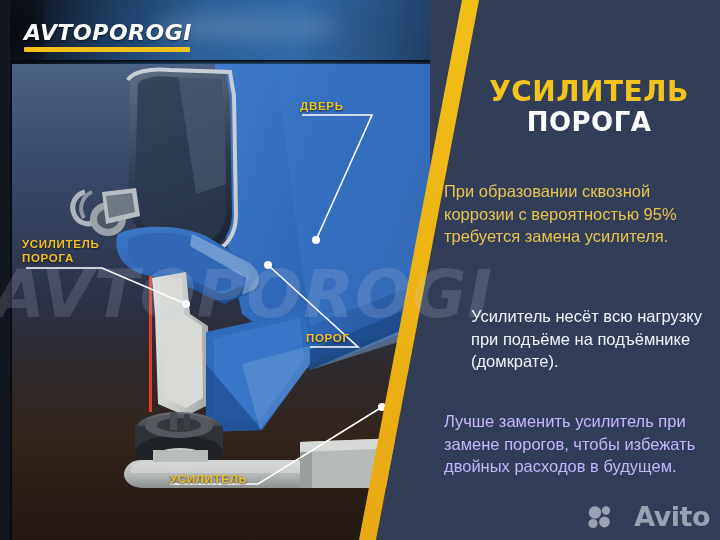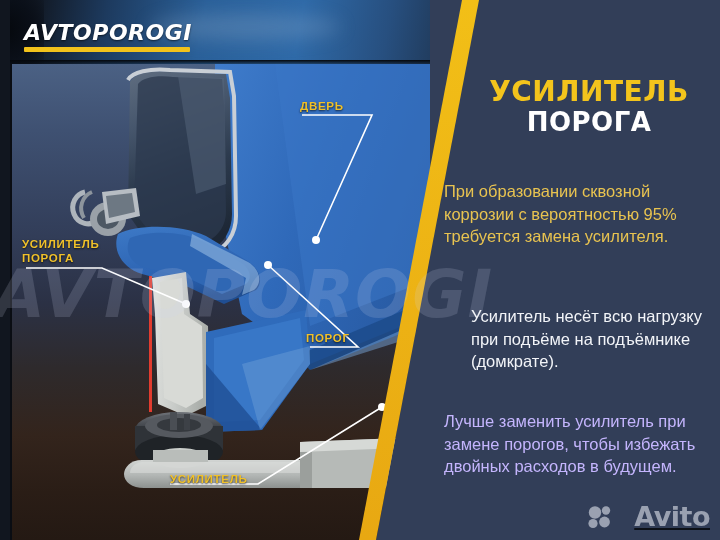--- a/index.html
+++ b/index.html
@@ -56,21 +56,21 @@
      font-family:"DejaVu Sans",sans-serif;text-align:center;}
   .title .l2{font-size:26px;font-weight:bold;color:#ffffff;letter-spacing:.5px;line-height:30px;
      font-family:"DejaVu Sans",sans-serif;text-align:center;}
 
   .para{position:absolute;width:256px;font-size:16.5px;line-height:22.5px;font-family:Liberation Sans, sans-serif;}
   .p1{left:444px;top:180px;color:#e8c350;}
   .p2{left:444px;top:305px;color:#f2f4f8;margin-left:27px;}
   .p3{left:444px;top:410px;color:#c4b5fd;}
 
   
-  .avito{position:absolute;right:10px;bottom:8px;display:flex;align-items:center;gap:21px;opacity:.72;text-decoration:underline;}
+  .avito{position:absolute;right:10px;bottom:8px;display:flex;align-items:center;gap:21px;opacity:.72;}
   .avito .word{font-size:27px;font-weight:bold;color:#c3c8d4;font-family:"DejaVu Sans",sans-serif;letter-spacing:-.5px;}
 
   
   .callout{position:absolute;font-family:Liberation Sans, sans-serif;font-weight:bold;font-size:11.5px;
      color:#f0c12a;letter-spacing:.7px;line-height:13.5px;text-shadow:0 1px 2px rgba(0,0,0,.7);}
   .c-dver{left:300px;top:100px;}
   .c-usil{left:22px;top:238px;}
   .c-porog{left:306px;top:332px;text-align:right;}
   .c-podem{left:170px;top:473px;}
 </style>

